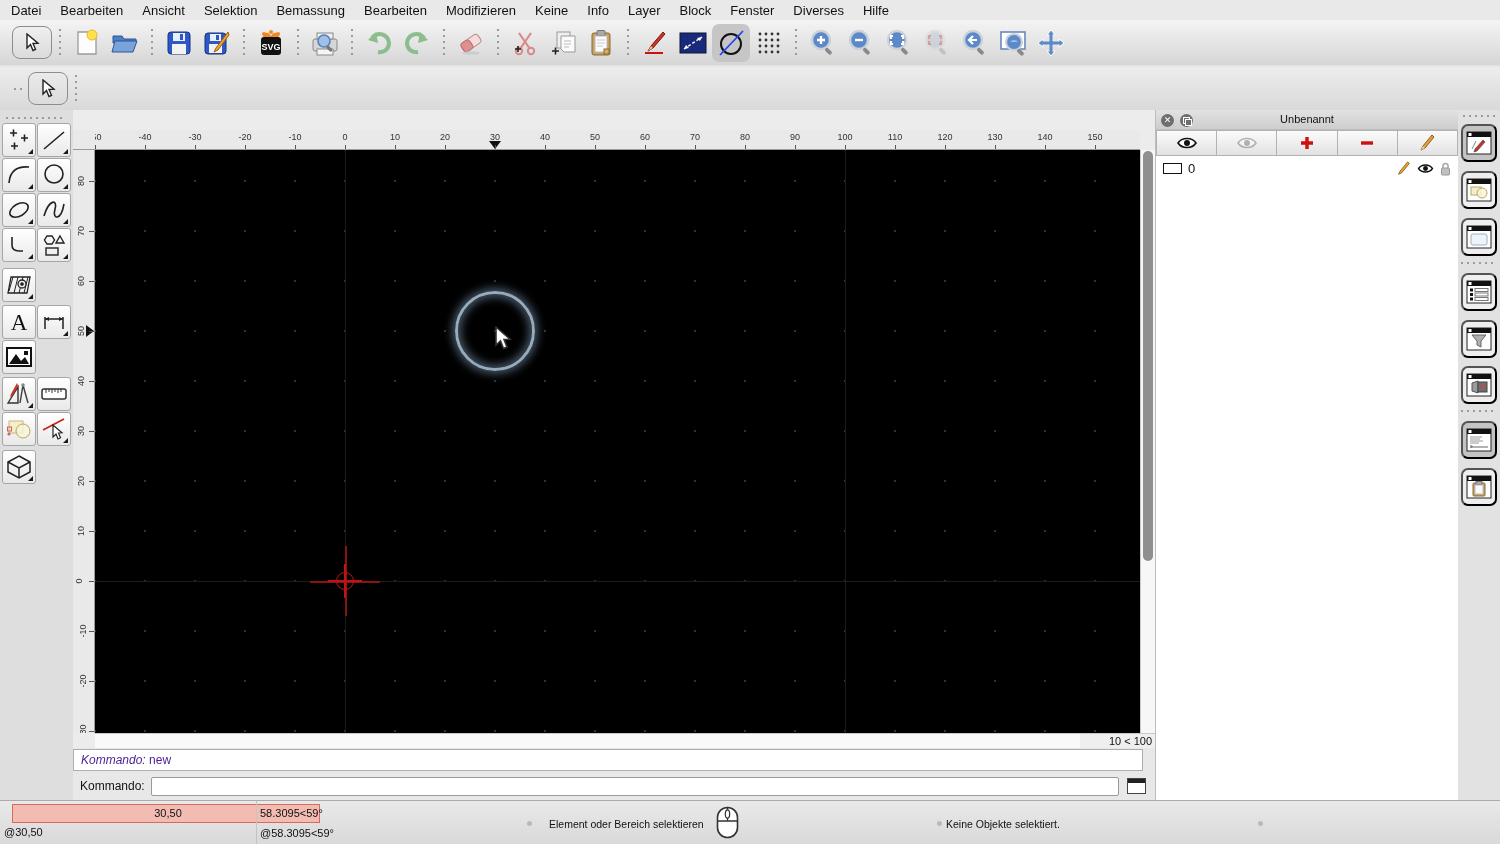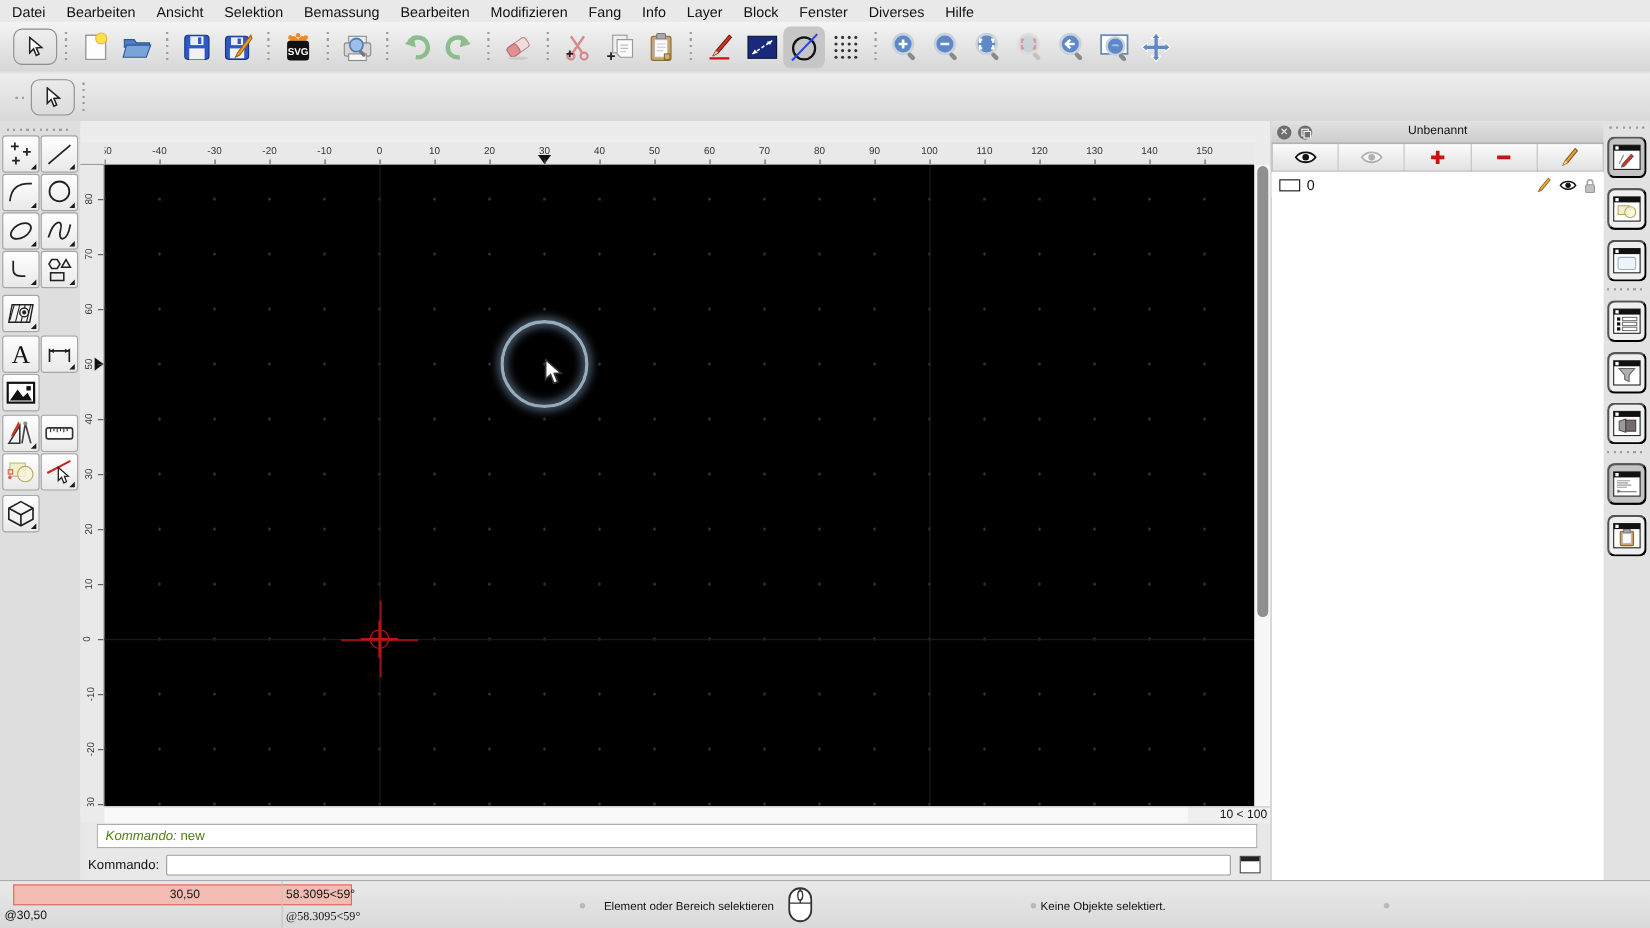--- a/index.html
+++ b/index.html
@@ -80,21 +80,21 @@
   .vthumb { position:absolute; left:2px; top:1px; width:10px; height:410px; background:#8f8f8f;
     border-radius:5px; }
   .hscroll { position:absolute; left:22px; top:623px; width:985px; height:15px; background:#f9f9f9;
     border-top:1px solid #c9c9c9; }
   .gridinfo { position:absolute; left:1007px; top:623px; width:75px; height:15px; background:#efefef;
     border-top:1px solid #c9c9c9; font-size:11px; line-height:14px; text-align:right; padding-right:3px; }
 
   
   .cmdarea { position:absolute; left:73px; top:748px; width:1082px; height:52px; background:#e8e8e8; }
   .cmd-history { position:absolute; left:0; top:1px; right:12px; height:22px; background:#fff;
-    border:1px solid #aeaeae; font-size:12px; line-height:20px; padding-left:7px; color:#4d7c0f;margin-left:15px; }
+    border:1px solid #aeaeae; font-size:12px; line-height:20px; padding-left:7px; color:#4c1d95; }
   .cmd-history .k { font-style:italic; }
   .cmd-row { position:absolute; left:0; top:24px; right:0; height:28px; display:flex;
     align-items:center; padding-left:7px; font-size:12px; }
   .cmd-input { flex:1; height:19px; margin:0 8px 0 6px; border:1px solid #9a9a9a; border-radius:2px;
     background:#fff; font-size:12px; padding:0 4px; font-family:"Liberation Sans",sans-serif; }
   .detach-btn { width:19px; height:16px; margin-right:9px; background:#fff; border:1px solid #444;
     position:relative; }
   .detach-btn::before { content:""; position:absolute; top:0; left:0; right:0; height:4px; background:#222; }
 
   
@@ -131,41 +131,41 @@
     background-image:repeating-linear-gradient(to right,#9b9b9b 0 2px,transparent 2px 6px); }
 
   
   .statusbar { position:absolute; left:0; top:800px; width:1500px; height:44px;
     background:linear-gradient(#e9e9e9,#d9d9d9); border-top:1px solid #ababab; font-size:11px; }
   .coord-hl { position:absolute; left:12px; top:3px; width:308px; height:19px; background:#f3bcb3;
     border:1px solid #d9695c; line-height:16px; padding-left:4px;text-align:center; }
   .coord-rel { position:absolute; left:4px; top:25px; }
   .sb-sep { position:absolute; left:256px; top:0; bottom:0; width:1px; background:#c4c4c4; }
   .polar-abs { position:absolute; left:260px; top:6px; }
-  .polar-rel { position:absolute; left:260px; top:26px;font-family:Liberation Serif, serif; }
+  .polar-rel { position:absolute; left:260px; top:26px; }
   .sb-hint { position:absolute; left:549px; top:17px; font-size:10.5px; }
   .sb-mouse { position:absolute; left:716px; top:5px; }
   .sb-dot { position:absolute; width:5px; height:5px; border-radius:50%; background:#b9b9b9; top:20px; }
   .sb-sel { position:absolute; left:946px; top:17px; font-size:10.5px; }
 
   svg { display:block; }
 </style>
 </head>
 <body>
 
 <div class="menubar">
 
 <span>Datei</span>
     <span>Bearbeiten</span>
     <span>Ansicht</span>
     <span>Selektion</span>
     <span>Bemassung</span>
     <span>Bearbeiten</span>
     <span>Modifizieren</span>
-    <span>Fang</span>
+    <span>Keine</span>
     <span>Info</span>
     <span>Layer</span>
     <span>Block</span>
     <span>Fenster</span>
     <span>Diverses</span>
     <span>Hilfe</span>
   </div>
 
 <div class="tb1">
   <div class="tool-frame">

